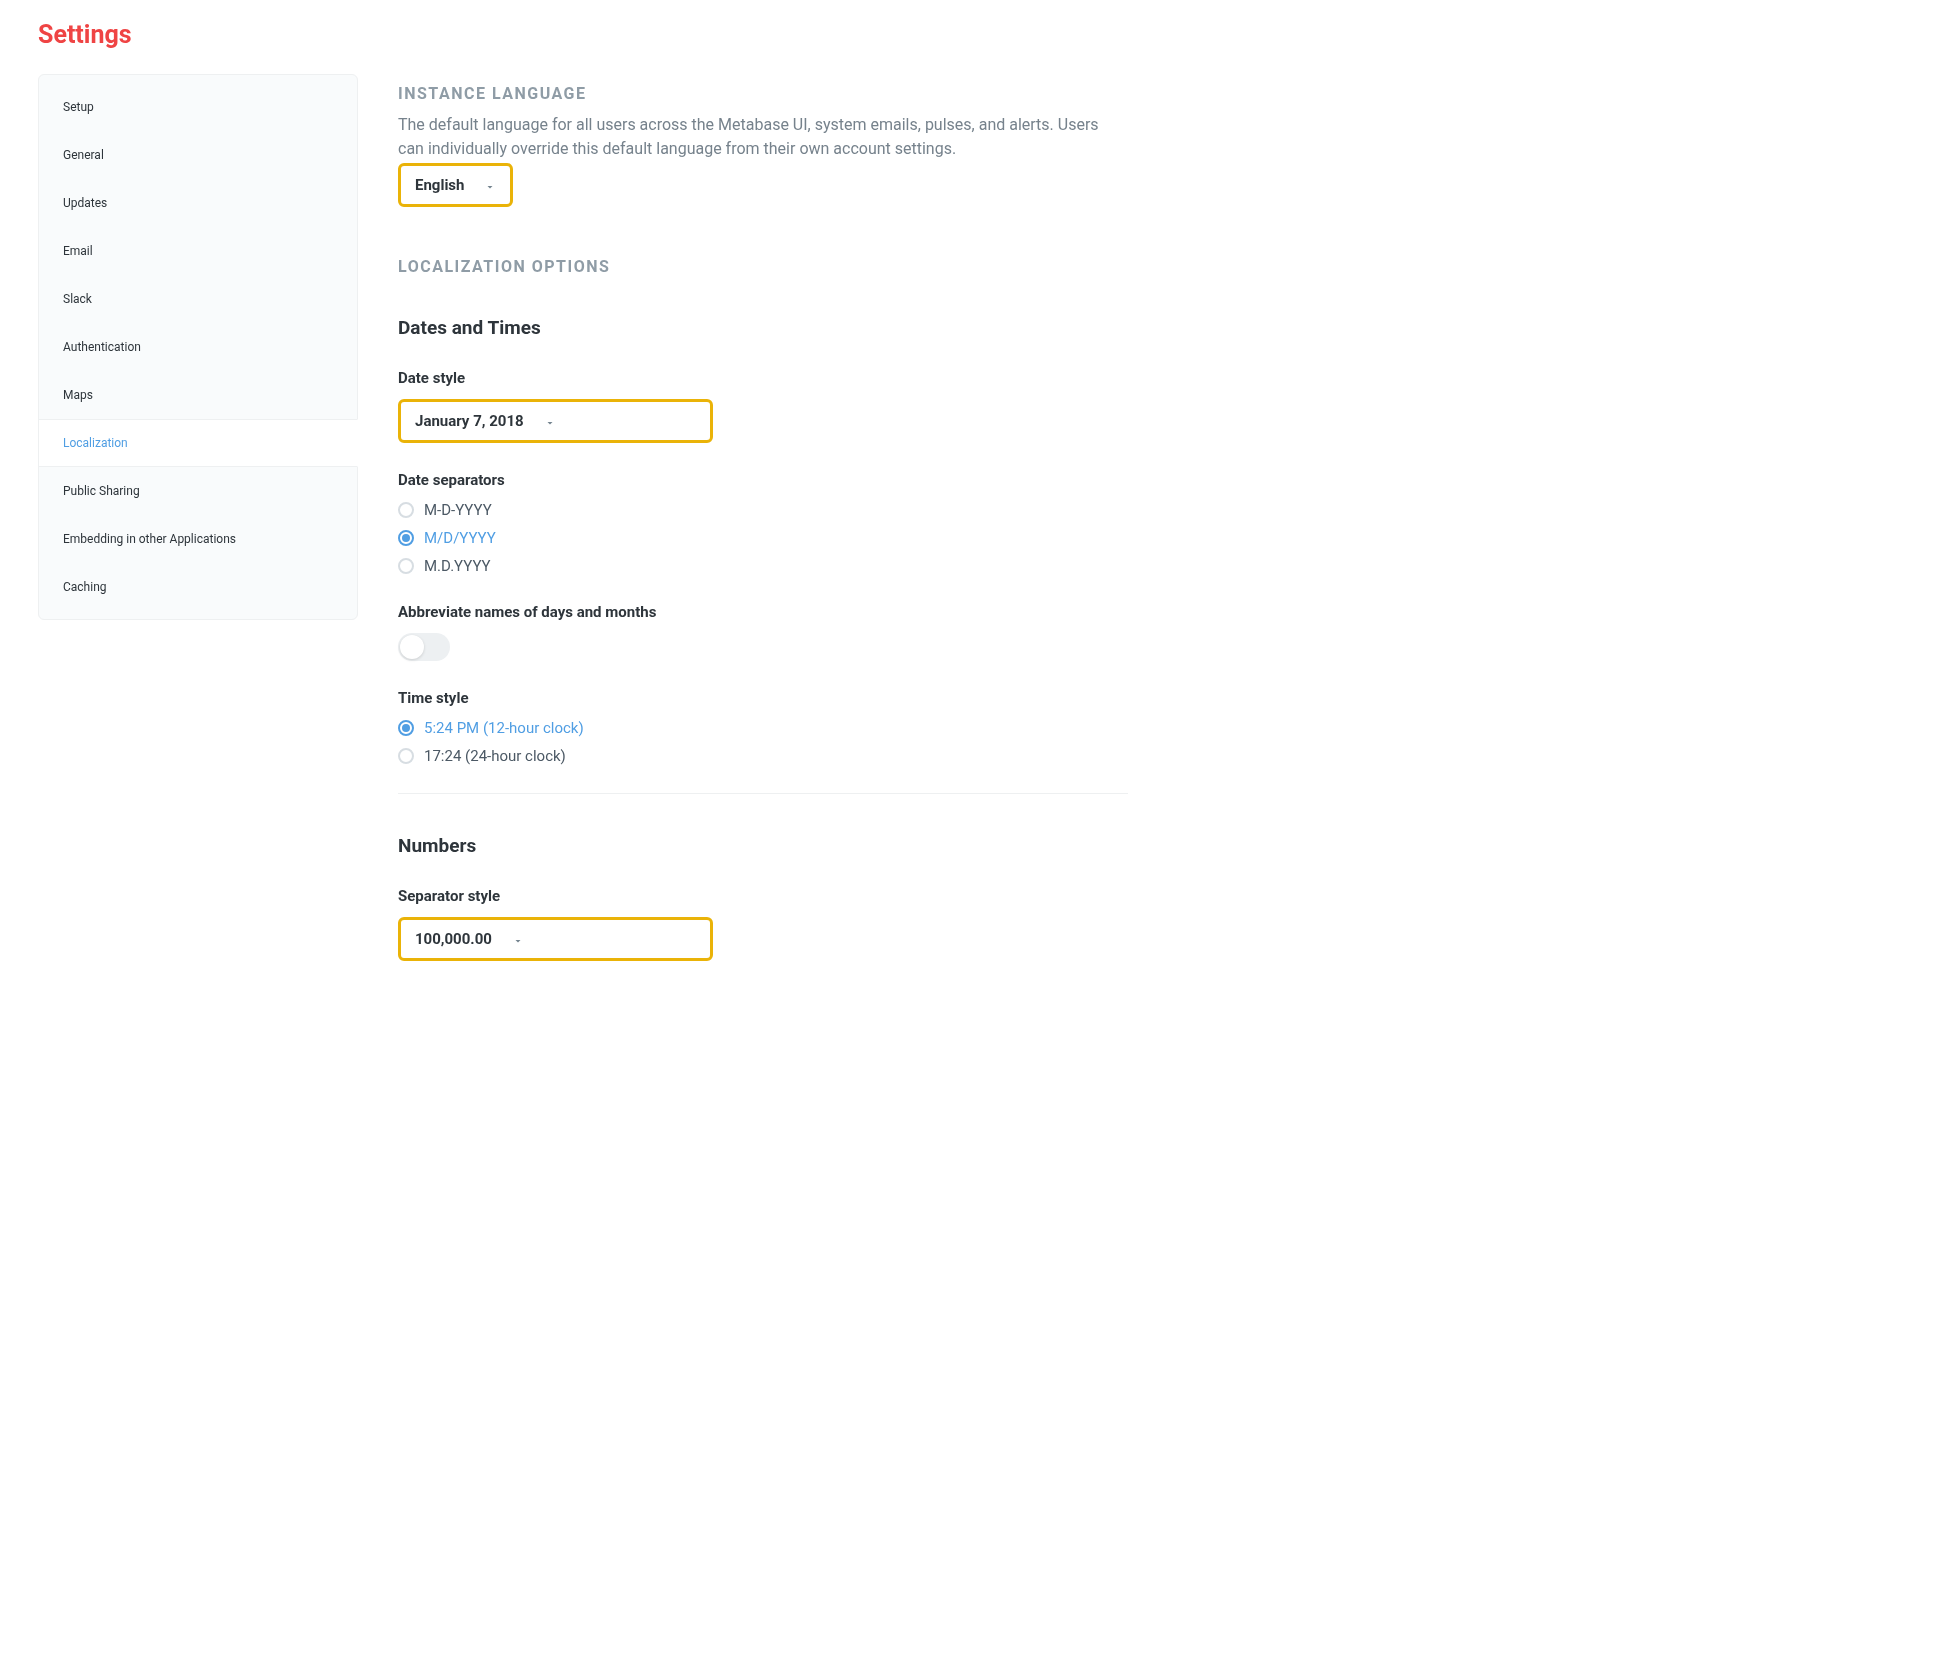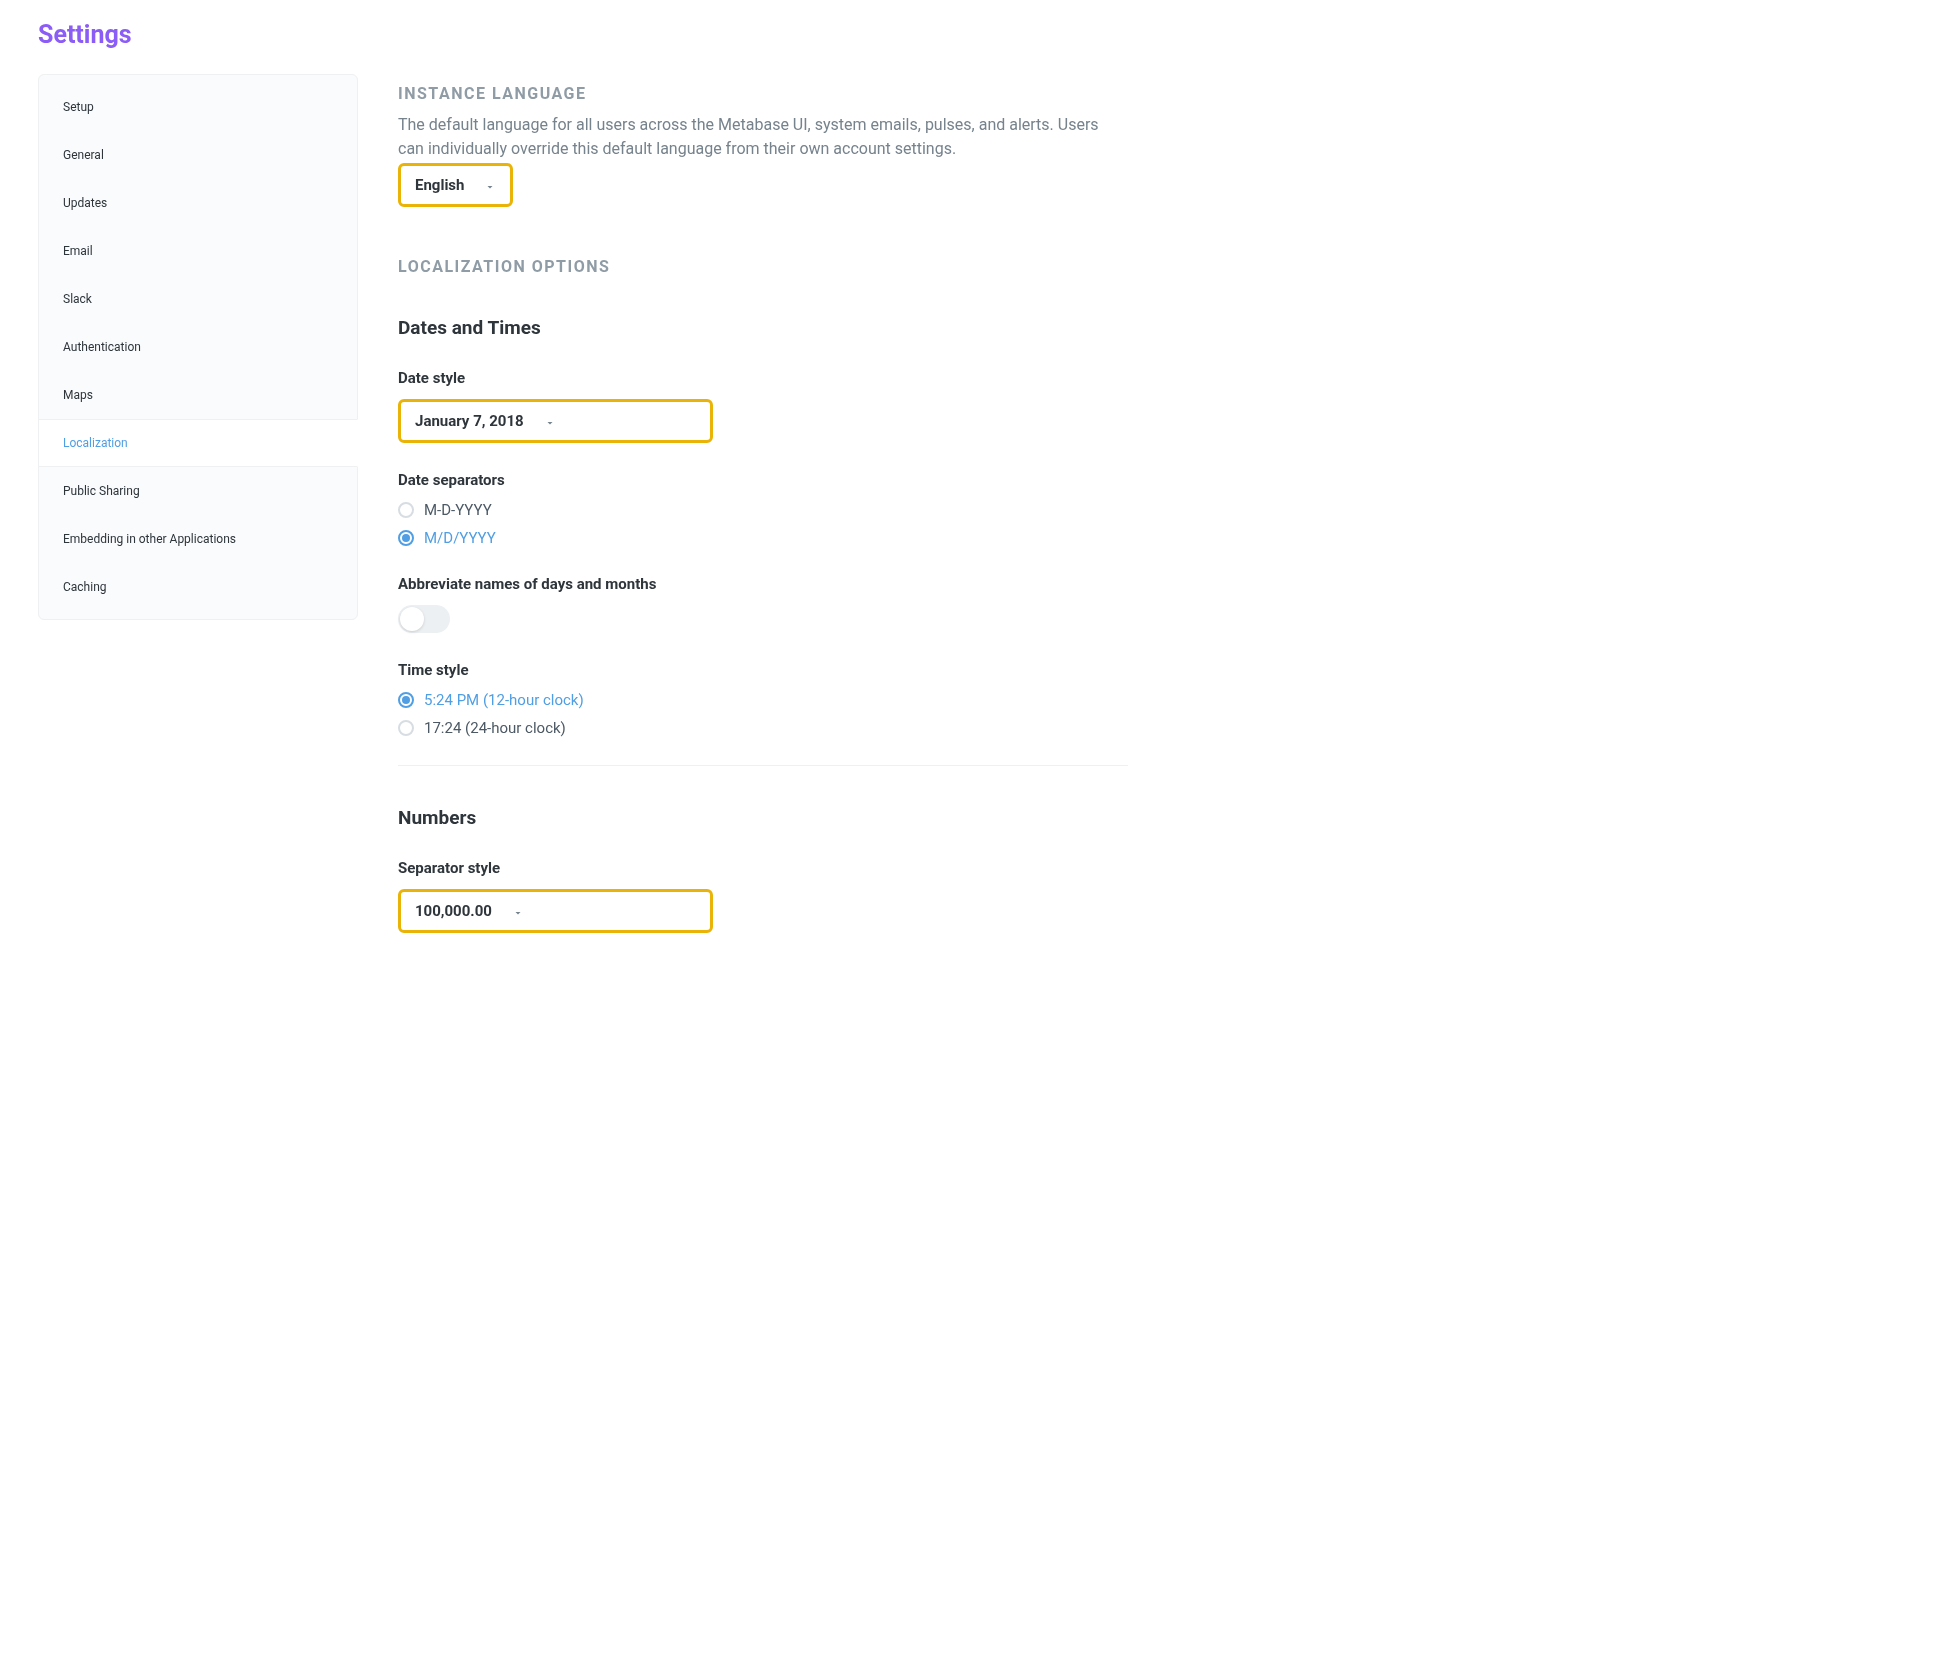--- a/index.html
+++ b/index.html
@@ -9,21 +9,21 @@
     }
     body {
       font-family: -apple-system, BlinkMacSystemFont, "Segoe UI", Roboto, "Helvetica Neue", Arial, sans-serif;
       background: #fff;
       color: #2e353b;
       padding: 20px 38px;
     }
     .page-title {
       font-size: 25px;
       font-weight: 700;
-      color: #8b5cf6;
+      color: #ef4444;
       margin-bottom: 25px;
     }
     .layout {
       display: flex;
       gap: 40px;
       align-items: flex-start;
     }
     .sidebar {
       width: 320px;
       background: #f9fbfc;
@@ -233,20 +233,24 @@
         <div class="radio-item">
           <span class="radio-circle"></span>
           <span class="radio-label">M-D-YYYY</span>
         </div>
         <div class="radio-item">
           <span class="radio-circle checked">
               <span class="radio-dot"></span>
             </span>
           <span class="radio-label selected">M/D/YYYY</span>
         </div>
+        <div class="radio-item">
+          <span class="radio-circle"></span>
+          <span class="radio-label">M.D.YYYY</span>
+        </div>
       </div>
     </div>
 
     <div class="field-block">
       <div class="field-label">Abbreviate names of days and months</div>
       <div class="toggle">
         <div class="toggle-thumb"></div>
       </div>
     </div>
 

